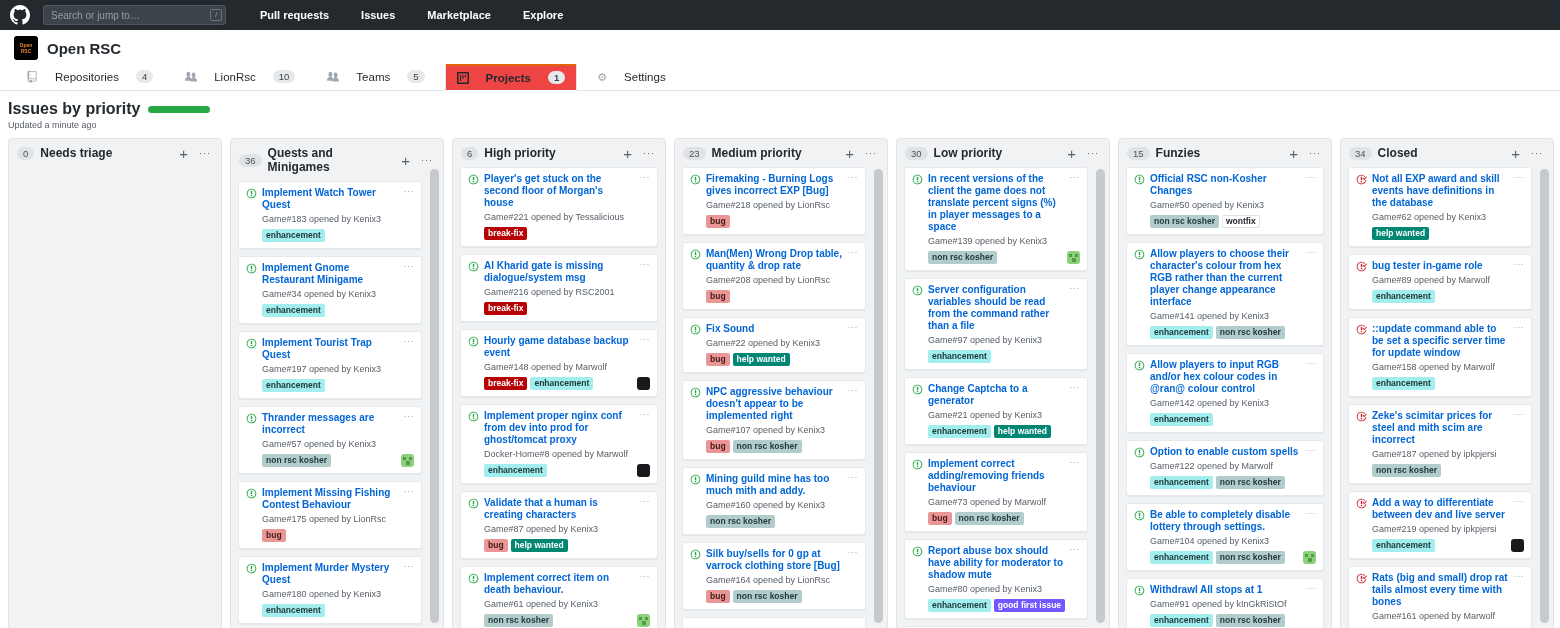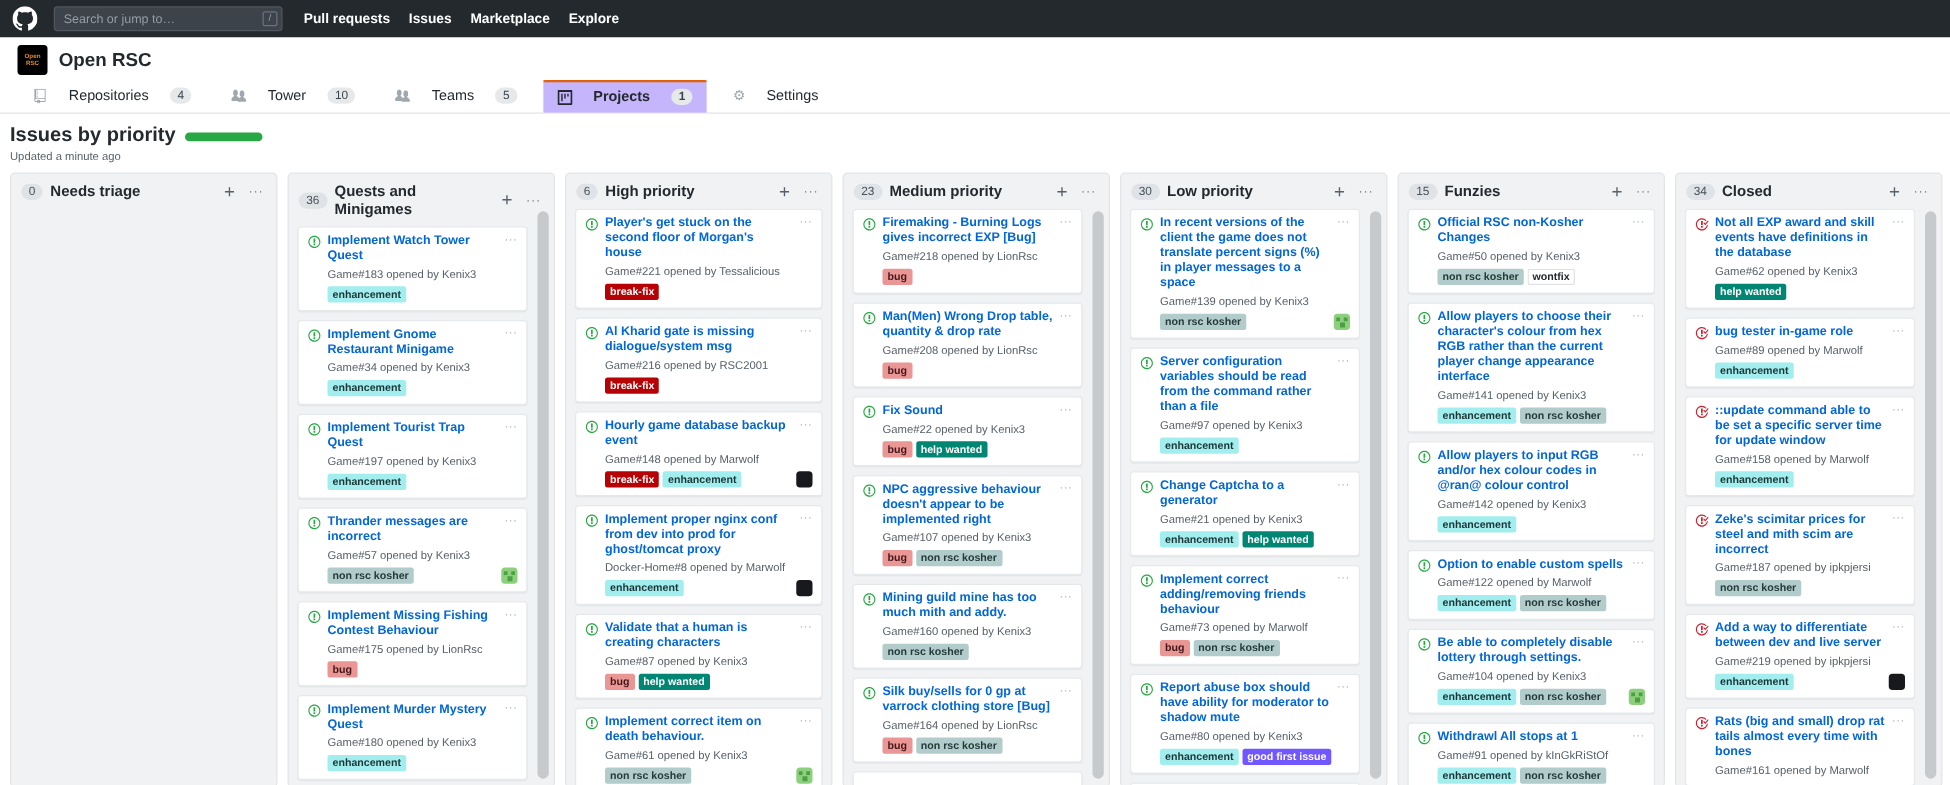--- a/index.html
+++ b/index.html
@@ -20,37 +20,37 @@
     color:#d1d5da; font-size:10px; padding:0 18px 0 7px; outline:none;
     font-family:"Liberation Sans", sans-serif;
   }
   .nav-search input::placeholder { color:#959da5; }
   .slash-key {
     position:absolute; right:4px; top:4px; width:12px; height:12px;
     border:1px solid #6a737d; border-radius:2px; color:#959da5;
     font-size:8px; line-height:10px; text-align:center;
   }
   .nav-links { display:flex; gap:15px; margin-left:4px; }
-  .nav-link { color:#ffffff; font-size:11px; font-weight:bold; cursor:pointer; }
+  .nav-link { color:#ffffff; font-size:11px; font-weight:bold; cursor:pointer;margin-left:17px; }
   
   .org-row { display:flex; align-items:center; gap:9px; padding:6px 14px 4px; background:#fff; }
   .org-avatar {
     width:24px; height:24px; background:#000; border-radius:3px; color:#e8862c;
     font-size:5px; font-weight:bold; display:flex; align-items:center; justify-content:center;
     text-align:center; overflow:hidden; cursor:pointer;
   }
   .org-name { font-size:15px; font-weight:bold; color:#24292e; }
   
   .tabnav { display:flex; align-items:flex-end; padding:0 14px; border-bottom:1px solid #e1e4e8; gap:8px; height:27px; background:#fff; }
   .tab { display:flex; align-items:center; gap:17px; padding:5px 11px 6px; font-size:11.5px; color:#24292e;
          border:1px solid transparent; cursor:pointer; white-space:nowrap; }
   .tab .ticon { width:12px; height:12px; display:inline-flex; }
   .tab .ticon svg { width:12px; height:12px; fill:#a0a7ae; }
   .tab .ticon.gear { font-size:11px; line-height:12px; color:#a0a7ae; width:auto; }
-  .tab.active { background:#c4b5fd; border:1px solid #e1e4e8; border-bottom:1px solid #fff;
+  .tab.active { background:#ef4444; border:1px solid #e1e4e8; border-bottom:1px solid #fff;
                 border-top:2px solid #e36209; border-radius:2px 2px 0 0; margin-bottom:-1px; font-weight:bold; }
   .tab.active .ticon svg { fill:#24292e; }
   .tab-count { background:#e6e8ea; border-radius:9px; font-size:9.5px; padding:1px 6px; color:#3b444d; }
   
   .project-row { display:flex; align-items:center; gap:7px; padding:9px 8px 1px; }
   .project-title { font-size:16px; font-weight:bold; color:#24292e; }
   .progress { width:62px; height:7px; background:#28a745; border-radius:4px; }
   .updated { font-size:9px; color:#586069; padding:1px 8px 3px; }
   
   .board { display:flex; gap:8px; padding:5px 8px 0; height:497px; align-items:stretch; background:#fff; }
@@ -121,21 +121,21 @@
       </span>
       <span>Repositories</span>
       <span class="tab-count">4</span>
     </div>
     <div class="tab">
       <span class="ticon">
         <svg viewBox="0 0 16 16">
           <path d="M16 12.999c0 .439-.45 1-1 1H7.995c-.539 0-.994-.447-.995-.999H1c-.54 0-1-.561-1-1 0-2.634 3-4 3-4s.229-.409 0-1c-.841-.621-1.058-.59-1-3 .058-2.419 1.367-3 2.5-3s2.442.58 2.5 3c.058 2.41-.159 2.379-1 3-.229.59 0 1 0 1s1.549.711 2.42 2.088C9.196 9.369 10 8.999 10 8.999s.229-.409 0-1c-.841-.62-1.058-.59-1-3 .058-2.419 1.367-3 2.5-3s2.437.581 2.495 3c.059 2.41-.158 2.38-1 3-.229.59 0 1 0 1s3.005 1.366 3.005 4z"></path>
         </svg>
       </span>
-      <span>Tower</span>
+      <span>LionRsc</span>
       <span class="tab-count">10</span>
     </div>
     <div class="tab">
       <span class="ticon">
         <svg viewBox="0 0 16 16">
           <path d="M16 12.999c0 .439-.45 1-1 1H7.995c-.539 0-.994-.447-.995-.999H1c-.54 0-1-.561-1-1 0-2.634 3-4 3-4s.229-.409 0-1c-.841-.621-1.058-.59-1-3 .058-2.419 1.367-3 2.5-3s2.442.58 2.5 3c.058 2.41-.159 2.379-1 3-.229.59 0 1 0 1s1.549.711 2.42 2.088C9.196 9.369 10 8.999 10 8.999s.229-.409 0-1c-.841-.62-1.058-.59-1-3 .058-2.419 1.367-3 2.5-3s2.437.581 2.495 3c.059 2.41-.158 2.38-1 3-.229.59 0 1 0 1s3.005 1.366 3.005 4z"></path>
         </svg>
       </span>
       <span>Teams</span>
       <span class="tab-count">5</span>

